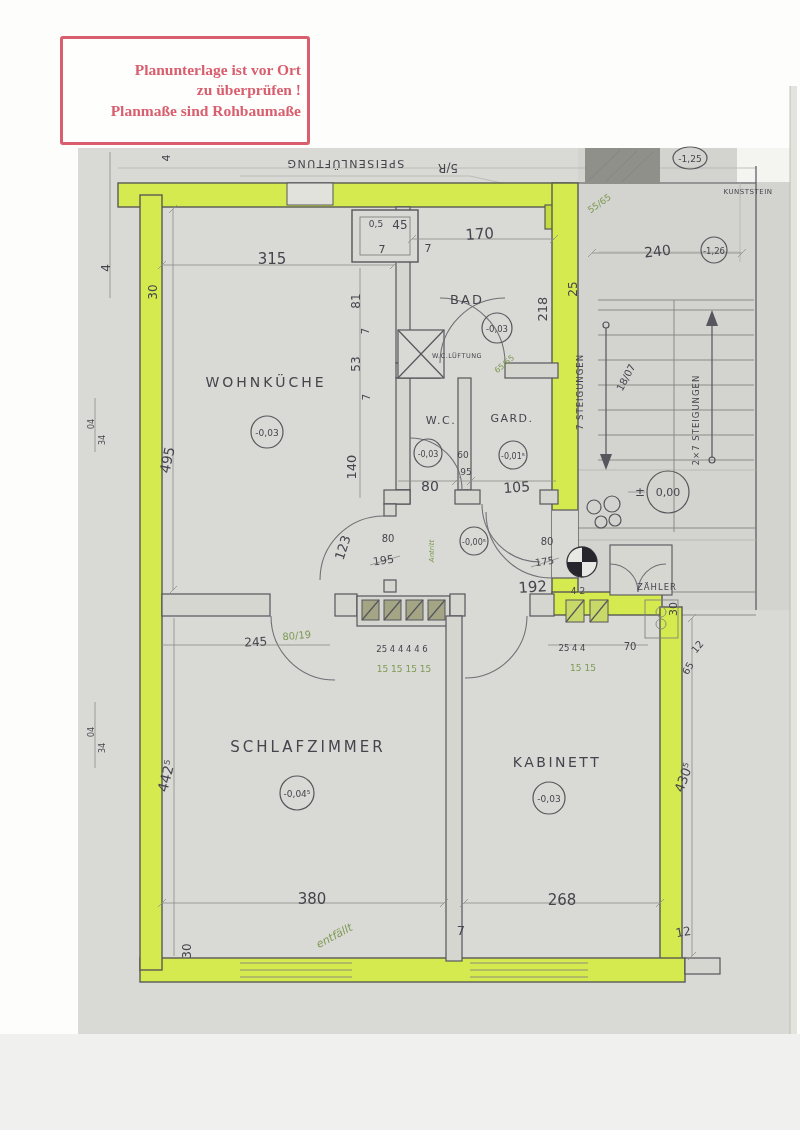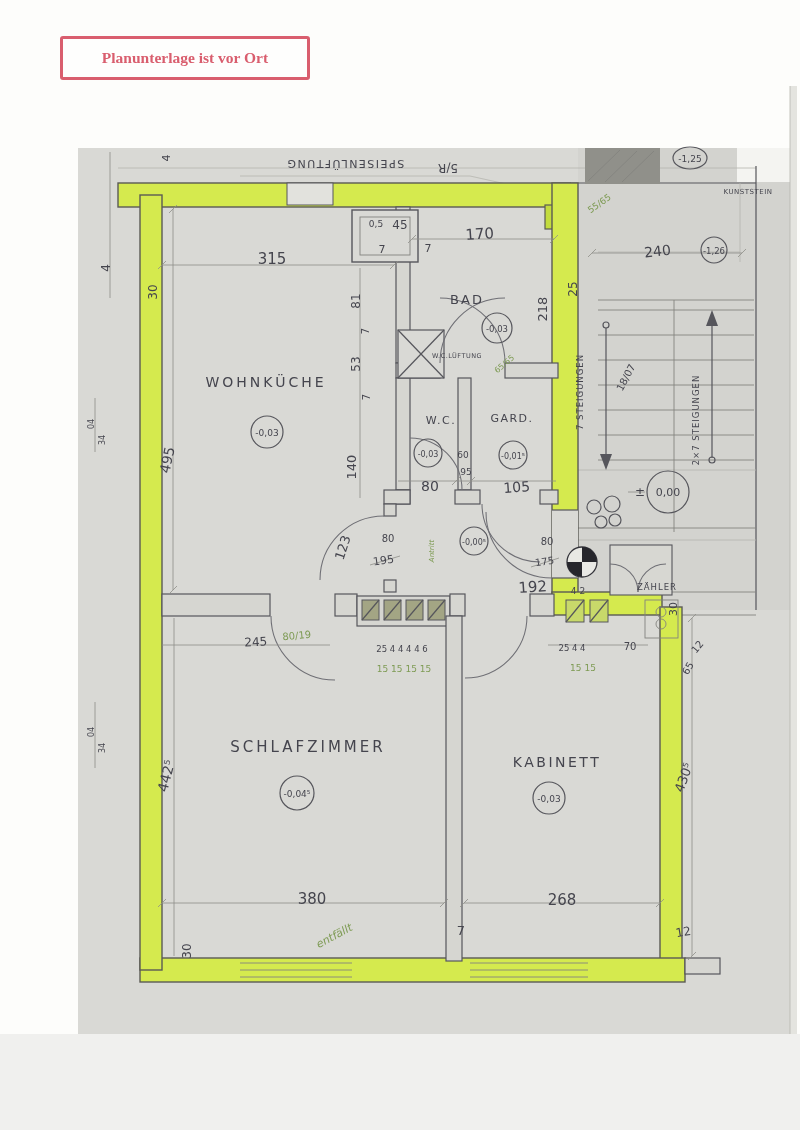--- a/index.html
+++ b/index.html
@@ -1,21 +1,21 @@
 <!DOCTYPE html>
 <html><head>
 <meta charset="utf-8">
 <style>
   html,body{margin:0;padding:0;background:#ffffff;}
   body{width:800px;height:1130px;overflow:hidden;font-family:"DejaVu Sans",sans-serif;}
   .page{position:relative;width:800px;height:1130px;background:#fdfdfb;}
   .stamp{
     position:absolute;left:60px;top:36px;width:232px;
     border:3px solid #d95e6e;border-radius:3px;
-    padding:9px 6px;text-align:center;color:#d95e6e;
+    padding:21px 6px;text-align:right;color:#d95e6e;
     font-family:"Liberation Serif",serif;font-weight:bold;
     font-size:15.5px;line-height:1.32;background:rgba(255,255,255,.6);
     z-index:5;
   }
   svg{position:absolute;left:0;top:0;}
   svg text{fill:#4b4b54;}
   .t{fill:#45454e;}
   .pencil{fill:#7e9b54;}
   .hlwall{fill:#d5ea4e;stroke:#5b5b54;stroke-width:1.4;}
   .hlwall2{fill:#c3dc3e;stroke:#5b5b54;stroke-width:1.2;}
@@ -26,20 +26,22 @@
   .dim{stroke:#8e8e88;fill:none;stroke-width:0.8;}
   .arc{stroke:#6f6f75;fill:none;stroke-width:1.05;}
 </style>
 </head>
 <body>
 
 <div class="page">
 
   <div class="stamp">
     <div>Planunterlage ist vor Ort</div>
+    <div>zu überprüfen !</div>
+    <div>Planmaße sind Rohbaumaße</div>
   </div>
 
   <svg width="800" height="1130" viewBox="0 0 800 1130">
 
     <g>
       <rect x="78" y="148" width="714" height="886" fill="#d9d9d5"></rect>
       <rect x="578" y="148" width="214" height="462" fill="#d3d3cf"></rect>
       <rect x="737" y="148" width="55" height="34" fill="#f4f4f1"></rect>
       <rect x="790" y="86" width="7" height="950" fill="#e4e4df"></rect>
       <line x1="790" y1="86" x2="790" y2="1035" class="faint"></line>

